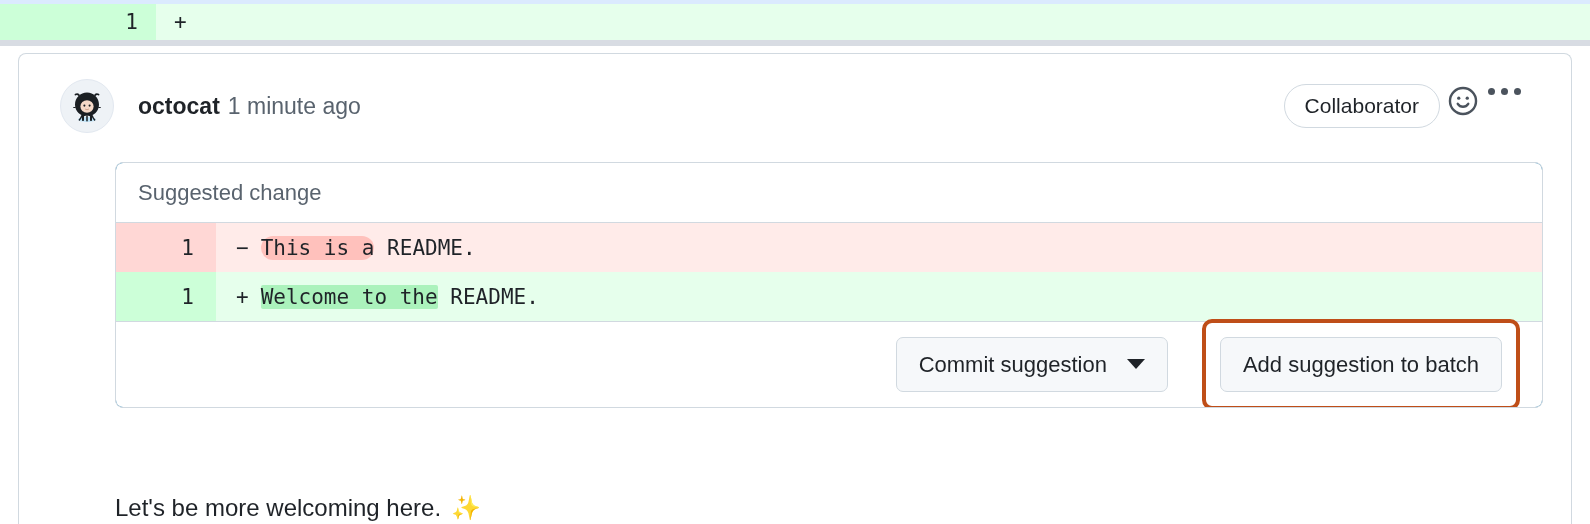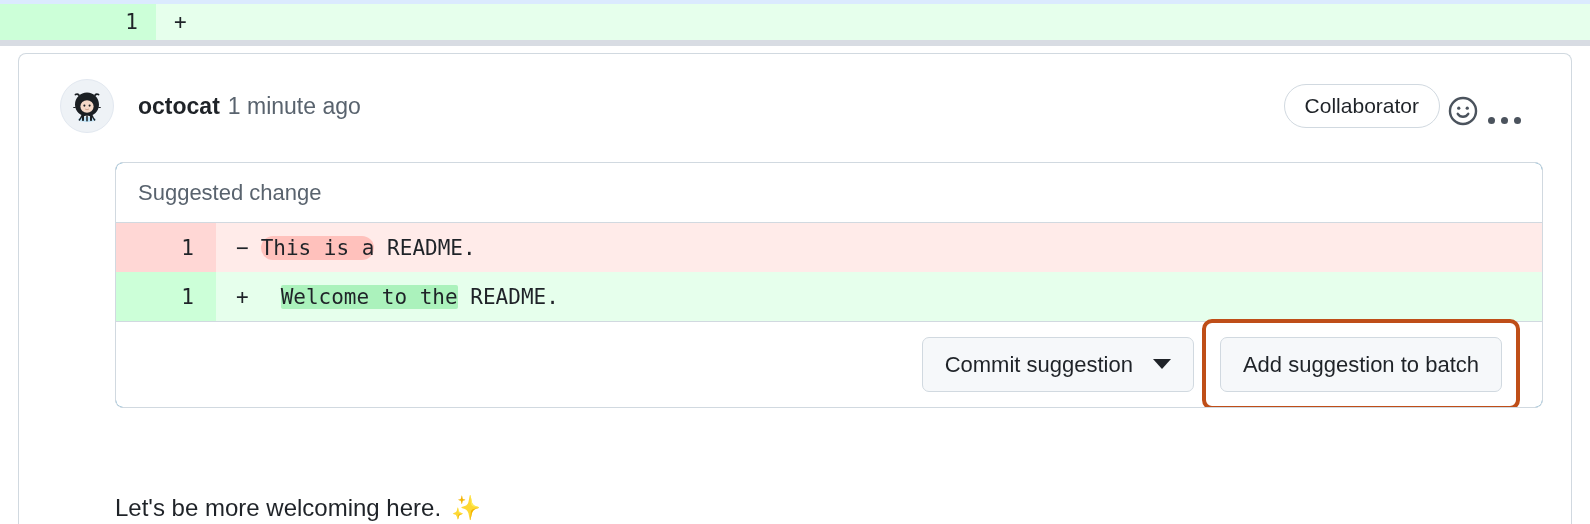--- a/index.html
+++ b/index.html
@@ -116,21 +116,21 @@
   }
   .author-time {
     color: #59636e;
     font-size: 23px;
     font-weight: normal;
   }
 
   .header-right {
     margin-left: auto;
     display: flex;
-    align-items: flex-end;
+    align-items: flex-start;
     gap: 6px;
     padding-right: 24px;
   }
   .badge-collaborator {
     border: 1px solid #d1d9e0;
     border-radius: 999px;
     padding: 9px 20px;
     font-size: 21px;
     color: #1f2328;
     line-height: 1.15;
@@ -202,29 +202,29 @@
   .sugg-code {
     flex: 1;
     height: 49px;
     display: flex;
     align-items: center;
     padding-left: 20px;
     white-space: pre;
   }
   .sugg-marker { margin-right: 12px; }
   .word-del { background: #ffc1bc; border-radius: 12px; }
-  .word-add { background: #abf2bc; border-radius: 2px; margin-left: 20px; }
+  .word-add { background: #abf2bc; border-radius: 2px; }
 
   .suggestion-footer {
     height: 86px;
     display: flex;
     align-items: center;
     justify-content: flex-end;
     padding-right: 22px;
-    gap: 8px;
+    gap: 34px;
     background: #ffffff;
     border-top: 1px solid #d1d9e0;
   }
 
   .btn {
     font-family: "Liberation Sans", sans-serif;
     font-size: 22px;
     color: #1f2328;
     background: #f6f8fa;
     border: 1px solid #d1d9e0;

